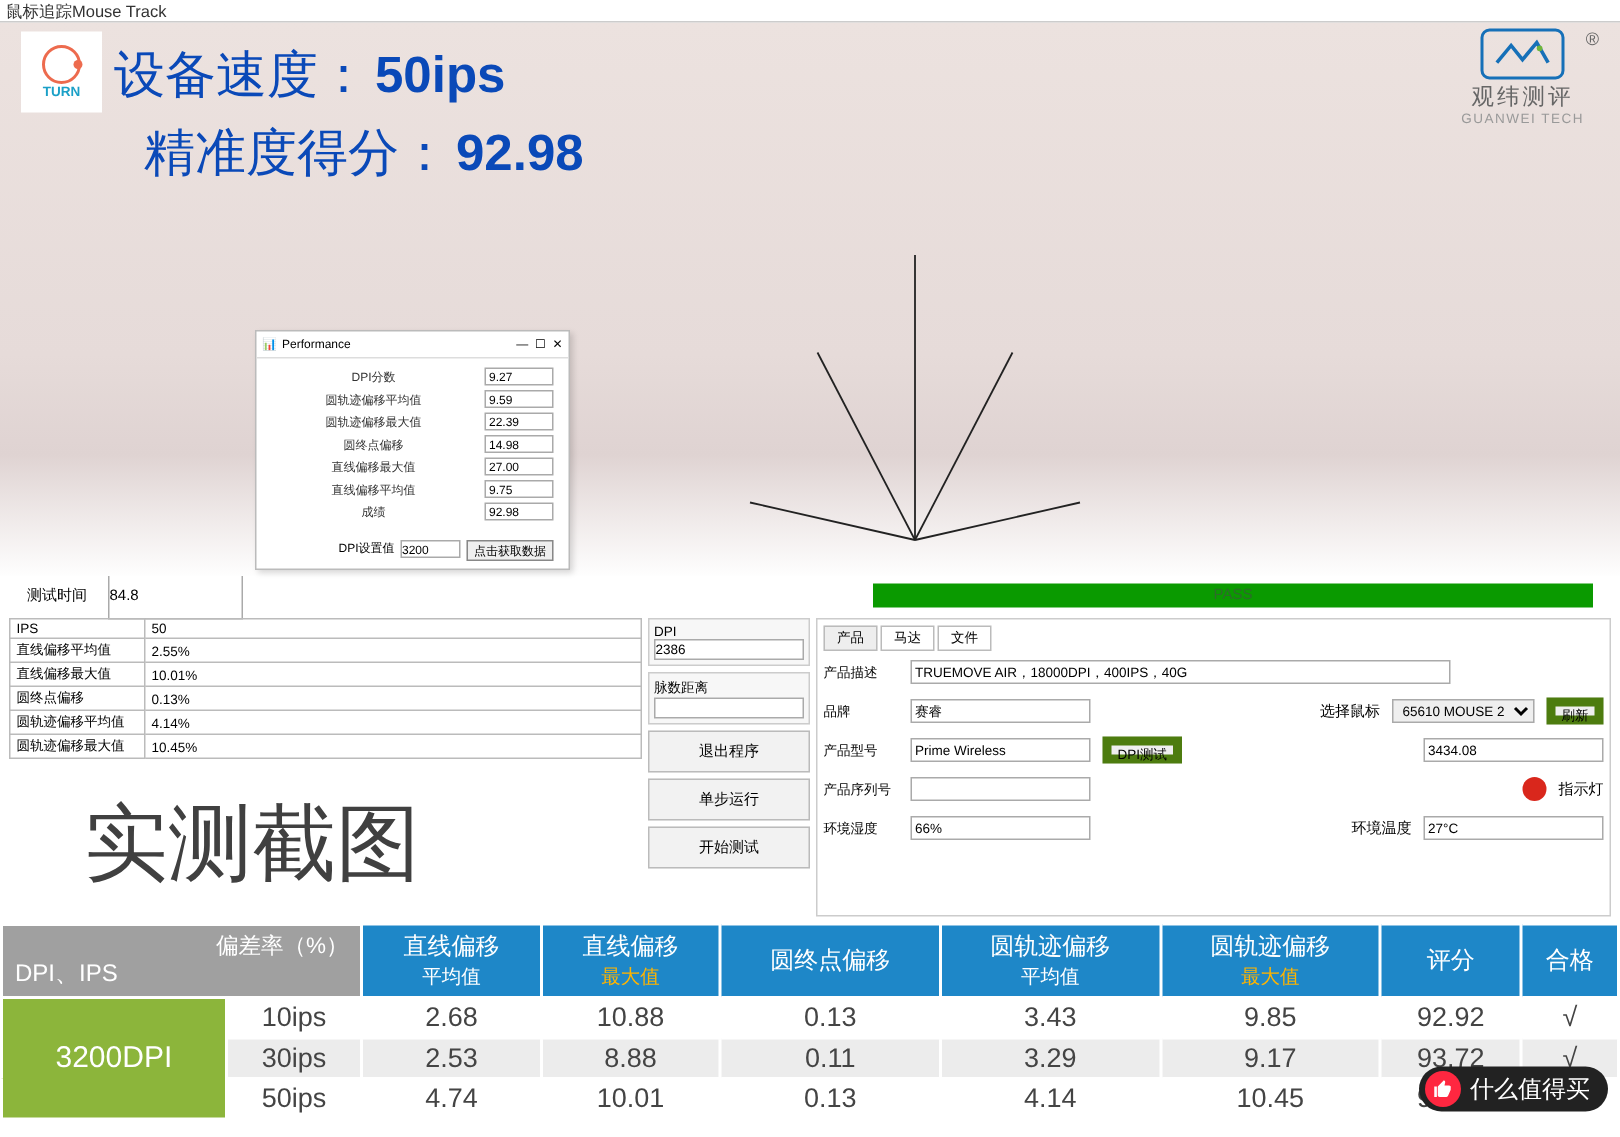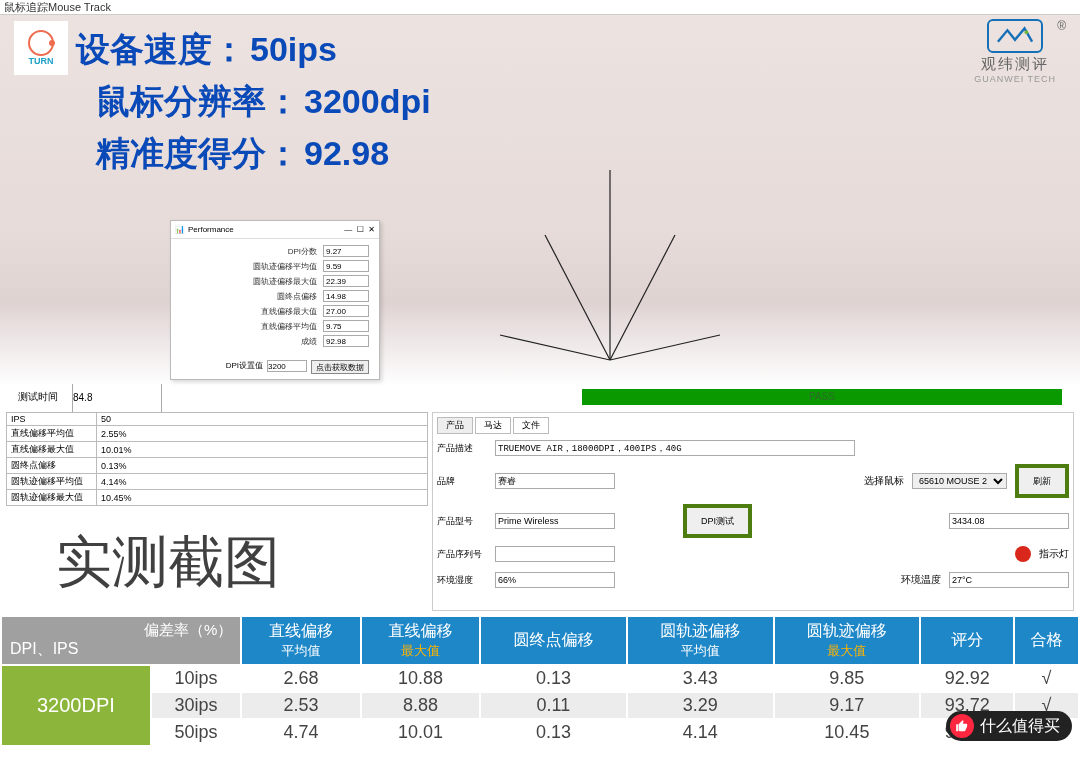--- a/index.html
+++ b/index.html
@@ -23,40 +23,40 @@
   .turn-logo .ball::after { content:""; position:absolute; right:-3px; top:8px; width:6px; height:6px; border-radius:50%; background:#ed6b4e;}
   .gw-logo { position: absolute; right: 24px; top: 4px; text-align: center; }
   .gw-logo .mark { width: 56px; height: 34px; border: 2px solid #1670b8; border-radius: 6px; display:inline-flex; align-items:center; justify-content:center; }
   .gw-logo .mark svg { width: 38px; height: 20px; }
   .gw-logo .cn { font-size: 15px; color: #666; margin-top: 2px; letter-spacing: 2px;}
   .gw-logo .en { font-size: 9px; color: #999; letter-spacing: 1px;}
   .gw-logo .reg { position:absolute; right:-10px; top:0; font-size:12px; color:#666; }
 
   .hero-lines { position:absolute; left:76px; top:12px; }
   .hero-lines .row { display:flex; align-items:baseline; margin-bottom:6px; }
-  .hero-lines .lbl { font-size: 34px; color:#0a49b8; font-weight:700;text-align:right; }
+  .hero-lines .lbl { font-size: 34px; color:#0a49b8; font-weight:400;text-align:right; }
   .hero-lines .val { font-size: 34px; color:#0a49b8; font-weight:bold; margin-left:4px;}
   .hero-lines .row2 { margin-left:20px; }
   .hero-lines .row3 { margin-left:20px; }
 
   .big-red { position:absolute; right:20px; bottom:60px; font-size:130px; color:#e6261f; font-weight:400; font-family:"SimSun",serif; white-space:nowrap; }
 
   .fan { position:absolute; left:480px; top:150px; width:260px; height:200px; }
 
   
   .perf-win {
     position:absolute; left:170px; top:205px; width:210px; height:160px;
     background:#fff; border:1px solid #bbb; box-shadow: 2px 2px 4px rgba(0,0,0,0.15);
     font-size:8px;
   }
   .perf-ttl { display:flex; align-items:center; justify-content:space-between; height:18px; padding:0 4px; border-bottom:1px solid #ddd; }
   .perf-ttl .t { display:flex; align-items:center; gap:3px; }
   .perf-body { padding:6px 10px;}
   .perf-row { display:flex; align-items:center; justify-content:flex-end; gap:6px; margin-bottom:3px;}
-  .perf-row label { flex:1; text-align:right; color:#333; font-size:8px;}
+  .perf-row label { flex:1; text-align:center; color:#333; font-size:8px;}
   .perf-row input { width:46px; height:12px; font-size:8px; border:1px solid #aaa; padding:0 2px;}
   .perf-foot { display:flex; justify-content:flex-end; gap:4px; padding:4px 10px;}
   .perf-foot input { width:40px; height:12px; font-size:8px; border:1px solid #aaa;}
   .perf-foot button { font-size:8px; height:14px; padding:0 4px; border:1px solid #888;}
 
   
   .mid-strip { height:26px; display:flex; align-items:center; padding:4px 18px; gap:14px; background:#fff;}
   .mid-strip .lbl { font-size:10px; }
   .mid-strip input { width:90px; height:32px; font-size:10px; border:1px solid #aaa;}
   .pass-bar { margin-left:auto; width:480px; height:16px; background:#0a9a00; color:#2d6b2a; text-align:center; font-size:10px; line-height:16px;}
@@ -74,22 +74,22 @@
   .ctl-mid input { width:100%; height:14px; font-size:9px; border:1px solid #aaa;}
   .ctl-mid button { height:28px; font-size:10px; border:1px solid #bbb; background:#f2f2f2; cursor:pointer;}
   .ctl-right { flex:1; border:1px solid #ccc; padding:4px; font-size:10px;}
   .tabs { display:flex; gap:2px; margin-bottom:4px;}
   .tab { border:1px solid #bbb; padding:1px 8px; font-size:9px; background:#fff;}
   .tab.active { background:#eee;}
   .prod-row { display:flex; align-items:center; gap:8px; margin-bottom:6px; min-height:20px;}
   .prod-row .lbl { width:50px; font-size:9px;}
   .prod-row input,.prod-row select { height:16px; font-size:9px; border:1px solid #aaa; padding:0 2px;}
   .prod-row input { width:120px;}
-  .prod-row .wide { width:360px;font-family:Liberation Mono, monospace;}
-  .prod-row button { height:34px; font-size:9px; padding:0 14px; border:4px solid #4d7c0f;}
+  .prod-row .wide { width:360px;}
+  .prod-row button { height:18px; font-size:9px; padding:0 4px; border:6px solid #4d7c0f;}
   .red-dot { width:16px;height:16px;border-radius:50%;background:#d9271c;display:inline-block;}
 
   
   .summary { position:relative; }
   .summary table { width:100%; border-collapse:collapse; text-align:center;}
   .summary th { background:#1e87c8; color:#fff; font-size:16px; font-weight:500; padding:4px 2px; border:2px solid #fff;}
   .summary th .sub { display:block; font-size:13px; color:#fff;}
   .summary th .sub.max { color:#ffb400;}
   .summary .hcorner { background:#a0a0a0; color:#fff; text-align:left; vertical-align:bottom; padding:4px 8px; font-size:16px; position:relative;}
   .summary .hcorner .top { position:absolute; right:8px; top:4px; font-size:15px;}
@@ -125,24 +125,20 @@
       </div>
     <div class="cn">观纬测评</div>
     <div class="en">GUANWEI TECH</div>
   </div>
 
   <div class="hero-lines">
     <div class="row">
         <span class="lbl">设备速度：</span>
         <span class="val">50ips</span>
       </div>
-    <div class="row row2">
-        <span class="lbl">鼠标分辨率：</span>
-        <span class="val">3200dpi</span>
-      </div>
     <div class="row row3">
         <span class="lbl">精准度得分：</span>
         <span class="val">92.98</span>
       </div>
   </div>
 
 
   <svg class="fan" viewBox="0 0 260 200">
     <g stroke="#222" stroke-width="1.2">
       <line x1="130" y1="195" x2="20" y2="170"></line>
@@ -230,20 +226,33 @@
           </tr>
           <tr>
             <td>圆轨迹偏移最大值</td>
             <td>10.45%</td>
           </tr>
         </tbody>
     </table>
     <div class="watermark">实测截图</div>
   </div>
 
+  <div class="ctl-mid">
+    <div class="block">
+      <label>DPI</label>
+      <input value="2386" style="">
+    </div>
+    <div class="block">
+      <label>脉数距离</label>
+      <input value="" style="">
+    </div>
+    <button>退出程序</button>
+    <button>单步运行</button>
+    <button>开始测试</button>
+  </div>
 
   <div class="ctl-right">
     <div class="tabs">
       <span class="tab active">产品</span>
       <span class="tab">马达</span>
       <span class="tab">文件</span>
     </div>
     <div class="prod-row">
       <span class="lbl">产品描述</span>
       <input class="wide" value="TRUEMOVE AIR，18000DPI，400IPS，40G" style="">
@@ -251,21 +260,21 @@
     <div class="prod-row">
       <span class="lbl">品牌</span>
       <input value="赛睿" style="">
       <span style="margin-left:auto">选择鼠标</span>
       <select><option>65610  MOUSE  2</option></select>
       <button>刷新</button>
     </div>
     <div class="prod-row">
       <span class="lbl">产品型号</span>
       <input value="Prime Wireless" style="">
-      <button style="margin-left:60px">DPI测试</button>
+      <button style="">DPI测试</button>
       <input style="margin-left: auto;" value="3434.08">
     </div>
     <div class="prod-row">
       <span class="lbl">产品序列号</span>
       <input style="">
       <span style="margin-left:auto" class="red-dot"></span>
       <span>指示灯</span>
     </div>
     <div class="prod-row">
       <span class="lbl">环境湿度</span>

